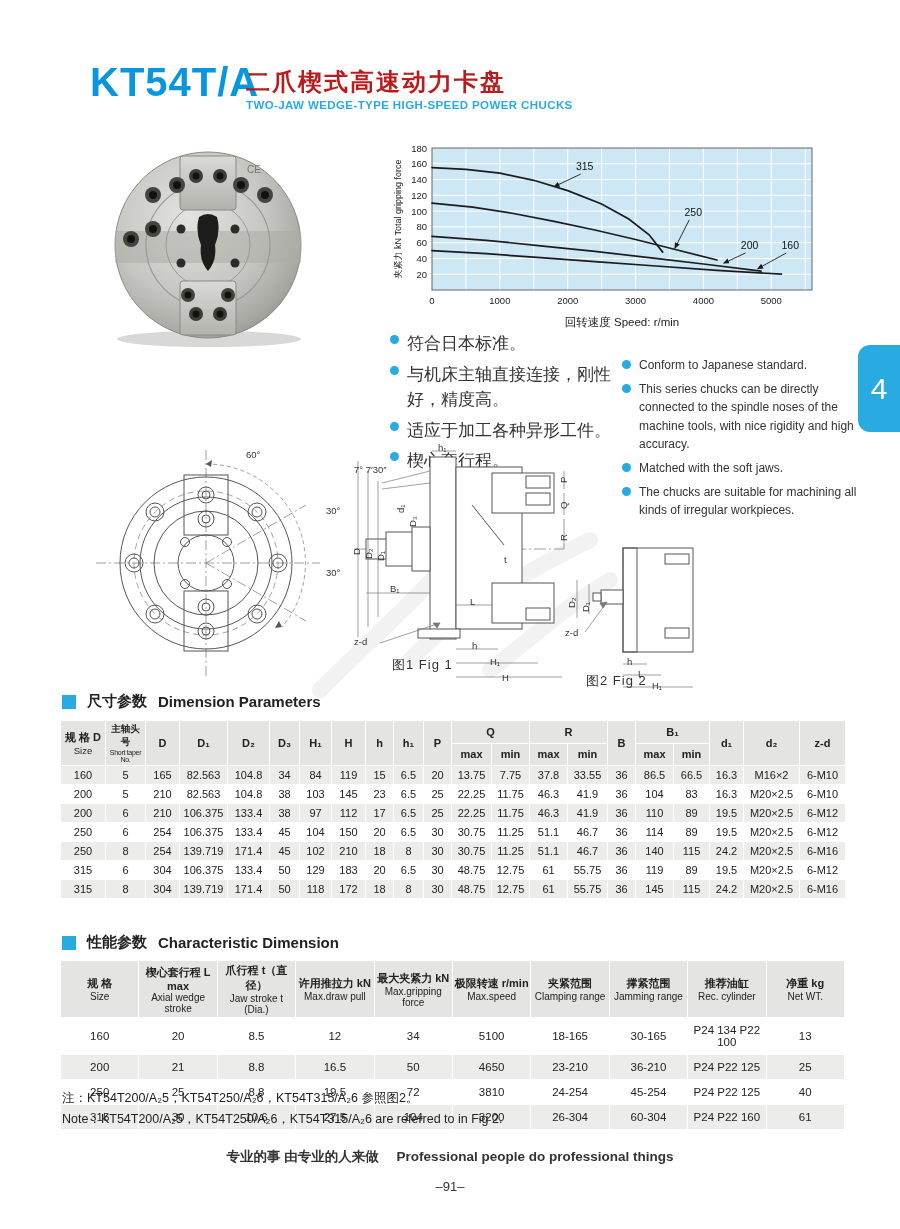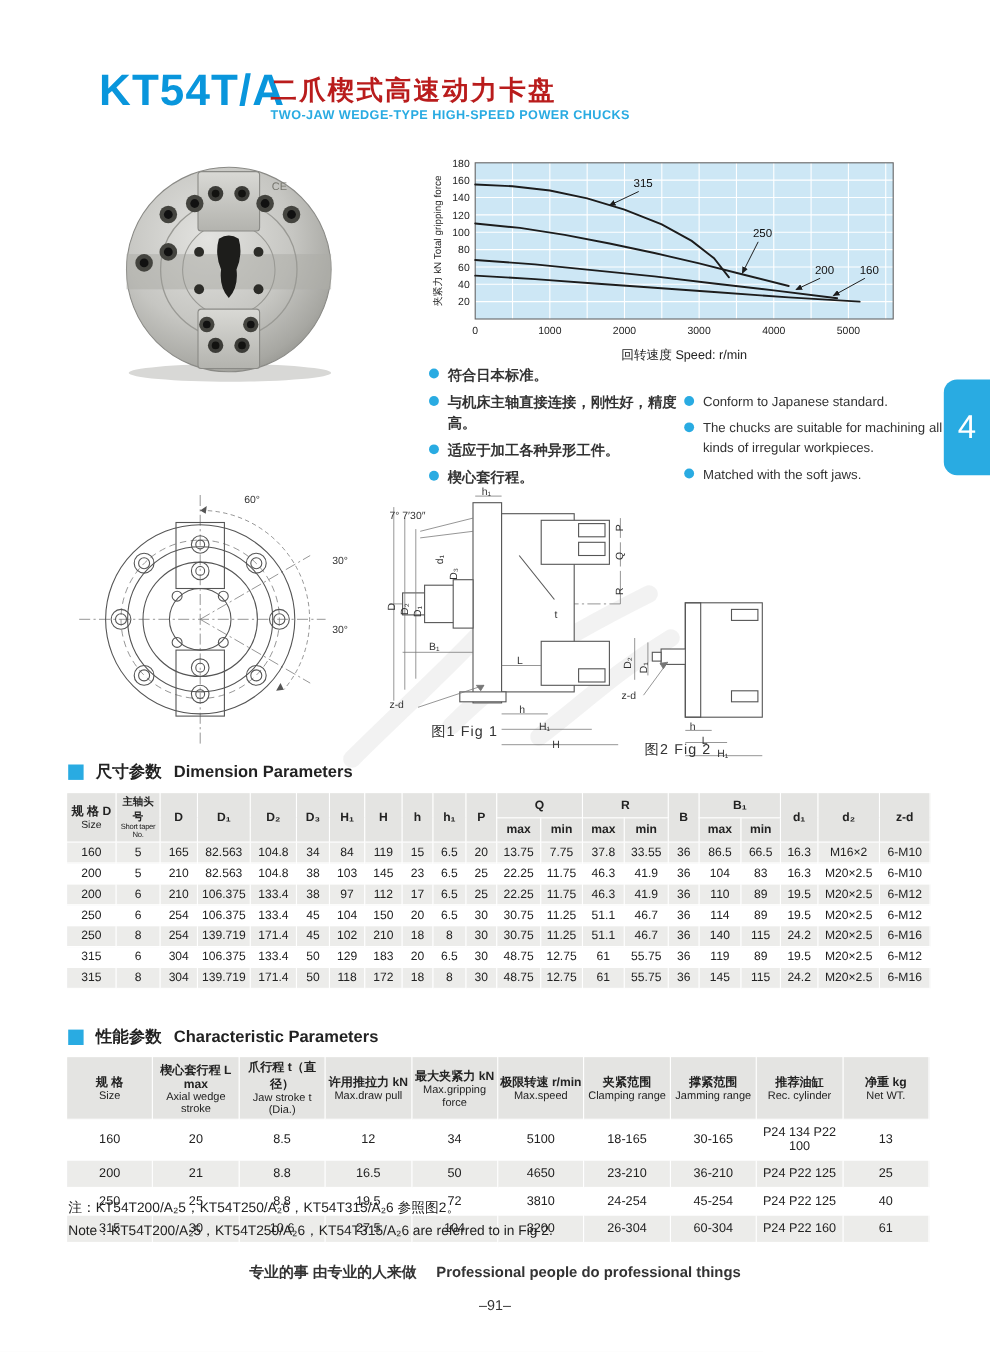--- a/index.html
+++ b/index.html
@@ -8,21 +8,21 @@
 
   
   .brand{position:absolute;left:90px;top:60px;font-size:40px;font-weight:bold;color:#0996dc;letter-spacing:1px;}
   .title-cn{position:absolute;left:246px;top:66px;font-size:24px;font-weight:bold;color:#b91c1c;letter-spacing:2px;}
   .title-en{position:absolute;left:246px;top:99px;font-size:11.5px;font-weight:bold;color:#29abe2;letter-spacing:.4px;}
 
   
   .bullets{position:absolute;list-style:none;margin:0;padding:0;color:#333;}
   .bullets li{display:flex;gap:8px;margin-bottom:5px;}
   .bullets .dot{width:9px;height:9px;border-radius:50%;background:#29abe2;flex:none;margin-top:4px;}
-  .bullets-cn{left:390px;top:331px;width:235px;font-size:13px;font-weight:bold;line-height:1.5;}
+  .bullets-cn{left:390px;top:331px;width:235px;font-size:17px;font-weight:normal;line-height:1.5;}
   .bullets-en{left:622px;top:356px;width:240px;font-size:12px;line-height:1.55;}
 
   .side-tab{position:absolute;right:0;top:345px;width:42px;height:87px;background:#29abe2;
             border-radius:12px 0 0 12px;display:flex;align-items:center;justify-content:center;
             color:#fff;font-size:30px;}
 
   
   .drawing{position:absolute;}
   .dim-label{position:absolute;font-size:9.5px;color:#333;white-space:nowrap;line-height:1;}
   .dim-label.rot{transform:rotate(-90deg);transform-origin:left top;}
@@ -198,39 +198,43 @@
         <span>楔心套行程。</span>
       </li>
     </ul>
   <ul class="bullets bullets-en">
       <li>
         <span class="dot"></span>
         <span>Conform to Japanese standard.</span>
       </li>
       <li>
         <span class="dot"></span>
+        <span>This series chucks can be directly connected to the spindle noses of the machine tools, with nice rigidity and high accuracy.</span>
+      </li>
+      <li>
+        <span class="dot"></span>
+        <span>Matched with the soft jaws.</span>
+      </li>
+      <li>
+        <span class="dot"></span>
         <span>The chucks are suitable for machining all kinds of irregular workpieces.</span>
-      </li>
-      <li>
-        <span class="dot"></span>
-        <span>Matched with the soft jaws.</span>
       </li>
     </ul>
 
   <div class="side-tab">4</div>
 
   <svg class="watermark" width="340" height="300" viewBox="0 0 340 300">
     <g fill="none" stroke="#999" stroke-width="16" stroke-linecap="round">
       <path d="M30,270 C90,210 150,160 230,60"></path>
       <path d="M120,240 C160,200 200,170 300,120"></path>
       <path d="M200,250 C240,220 270,190 320,160"></path>
     </g>
   </svg>
 
-  <div class="drawing" style="left:64px;top:448px;width:280px;height:235px;">
+  <div class="drawing" style="left:88px;top:448px;width:280px;height:235px;">
     <svg width="280" height="235" viewBox="0 0 280 235">
       <g class="thin" stroke-dasharray="10 3 2 3">
         <line x1="118" y1="2" x2="118" y2="230"></line>
         <line x1="8" y1="115" x2="232" y2="115"></line>
         <line x1="118" y1="115" x2="218" y2="57"></line>
         <line x1="118" y1="115" x2="218" y2="173"></line>
       </g>
       <circle class="ln" cx="118" cy="115" r="86" stroke-width="1.3"></circle>
       <circle class="ln" cx="118" cy="115" r="66"></circle>
       <circle class="ln" cx="118" cy="115" r="52"></circle>
@@ -562,21 +566,21 @@
             <td>M20×2.5</td>
             <td>6-M16</td>
           </tr>
         </tbody>
     </table>
   </div>
 
   <div class="sec" style="top:933px;justify-content:space-between;">
     <span class="sq"></span>
     <span>性能参数</span>
-    <span>Characteristic Parameters</span>
+    <span>Characteristic Dimension</span>
   </div>
 
   <div class="tbl" style="top:960px;">
     <table id="table2">
       <thead>
           <tr>
             <th>
               <div class="hcn">规 格</div>
               <div class="hen">Size</div>
             </th>

